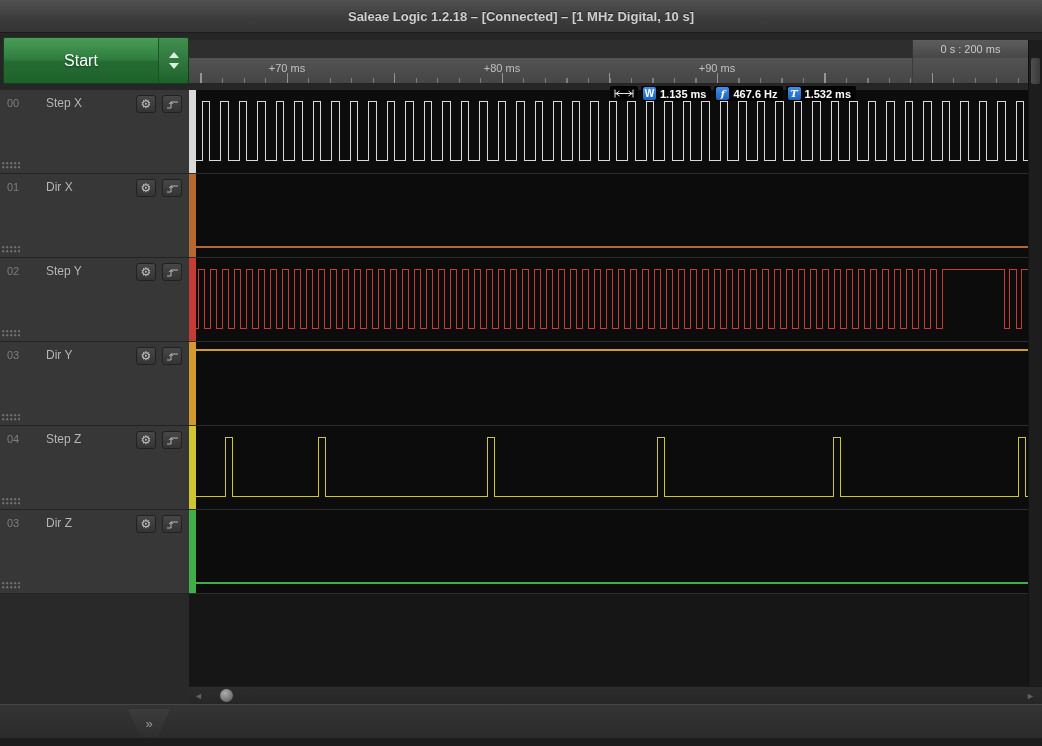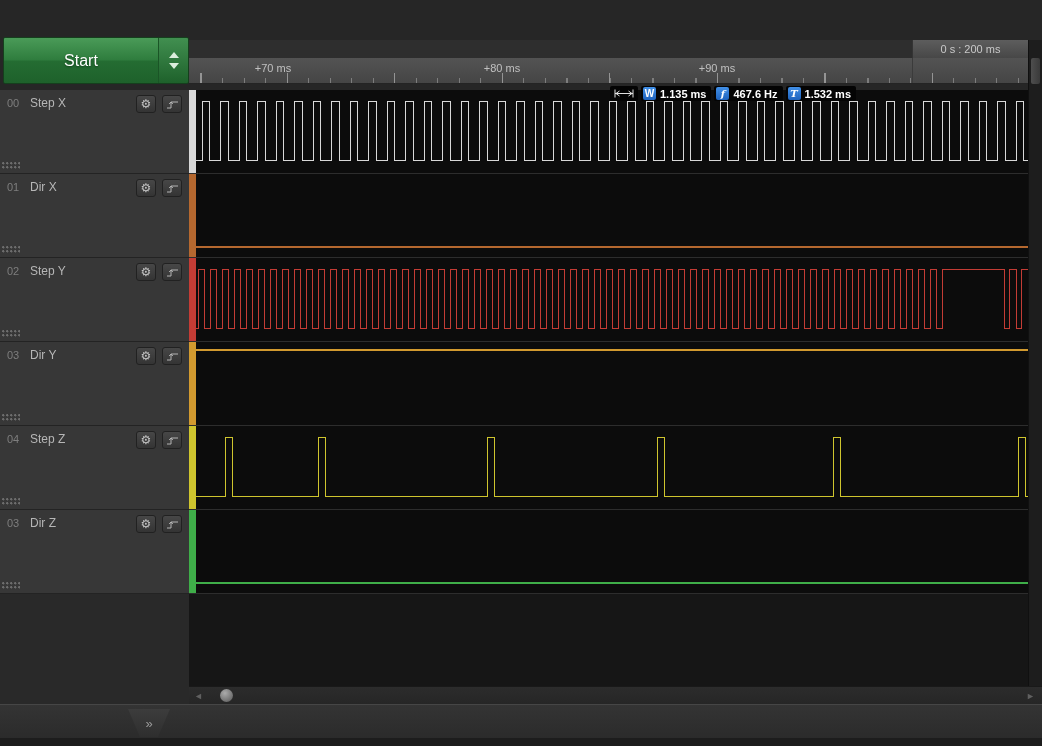--- a/index.html
+++ b/index.html
@@ -21,21 +21,21 @@
     color:#fff;font-size:16px;text-shadow:0 1px 2px #123f1c;border-right:1px solid #1a5526;}
   .start-arrows{width:29px;display:flex;flex-direction:column;align-items:center;justify-content:center;gap:5px;
     background:linear-gradient(#418f50,#1e612b);cursor:pointer;}
   .tri{width:0;height:0;border-left:5px solid transparent;border-right:5px solid transparent;}
   .tri.up{border-bottom:6px solid #dceedd;}
   .tri.down{border-top:6px solid #dceedd;}
 
   
   .ch-row{position:absolute;left:0;width:189px;height:84px;background:#373737;border-bottom:1px solid #232323;}
   .ch-num{position:absolute;left:7px;top:7px;color:#7e7e7e;font-size:11px;}
-  .ch-name{position:absolute;left:30px;top:6px;color:#b6b6b6;font-size:12px;}
+  .ch-name{position:absolute;left:46px;top:6px;color:#b6b6b6;font-size:12px;}
   .ch-btns{position:absolute;right:7px;top:5px;display:flex;gap:6px;}
   .ch-btn{width:20px;height:18px;background:linear-gradient(#474747,#343434);
     border:1px solid #212121;border-radius:3px;display:flex;align-items:center;justify-content:center;cursor:pointer;}
   .gear{font-size:12px;line-height:12px;color:#c2c2c2;}
   .ch-grip{position:absolute;left:2px;bottom:3px;width:18px;height:8px;
     background-image:radial-gradient(circle at 1.3px 1.3px,#6d6d6d 1px,transparent 1.4px);background-size:4px 4px;}
 
   
   .band{position:absolute;left:189px;width:839px;height:84px;background:#0c0c0c;
     border-bottom:1px solid #2d2d2d;display:flex;}
@@ -88,20 +88,23 @@
     background:linear-gradient(#454545,#323232);clip-path:polygon(0 0,100% 0,calc(100% - 12px) 100%,0 100%);}
   .tab-more{left:128px;width:42px;justify-content:center;color:#9a9a9a;font-size:13px;
     background:linear-gradient(#3c3c3c,#2e2e2e);clip-path:polygon(0 0,100% 0,calc(100% - 12px) 100%,12px 100%);}
   .bottom-strip{position:absolute;left:0;top:738px;width:1042px;height:8px;background:#1d1d1d;}
 </style>
 </head>
 <body>
 
 <div class="app">
 
+  <div class="titlebar">
+    <span>Saleae Logic 1.2.18 – [Connected] – [1 MHz Digital, 10 s]</span>
+  </div>
 
   <div class="start-wrap">
     <button class="start-btn">Start</button>
     <div class="start-arrows">
       <span class="tri up"></span>
       <span class="tri down"></span>
     </div>
   </div>
 
   <div id="channels-host">
@@ -253,21 +256,21 @@
 
   <div class="ruler1">
     <div class="range-box">
       <span>0 s : 200 ms</span>
     </div>
   </div>
   <div class="ruler2" id="ruler2">
     <div class="ticks-minor"></div>
     <div class="ticks-major"></div>
     <div class="ruler-divider"></div>
-  <span class="tick-label" style="left: 84px;">+70 ms</span>
+  <span class="tick-label" style="left: 98px;">+70 ms</span>
       <span class="tick-label" style="left: 313px; text-align: center;">+80 ms</span>
       <span class="tick-label" style="left: 528px;">+90 ms</span>
     </div>
 
   <div class="below-side"></div>
   <div class="below-plot"></div>
 
   <div class="mtip">
     <span class="mseg icon-only">
       <svg width="20" height="9" viewBox="0 0 20 9">

